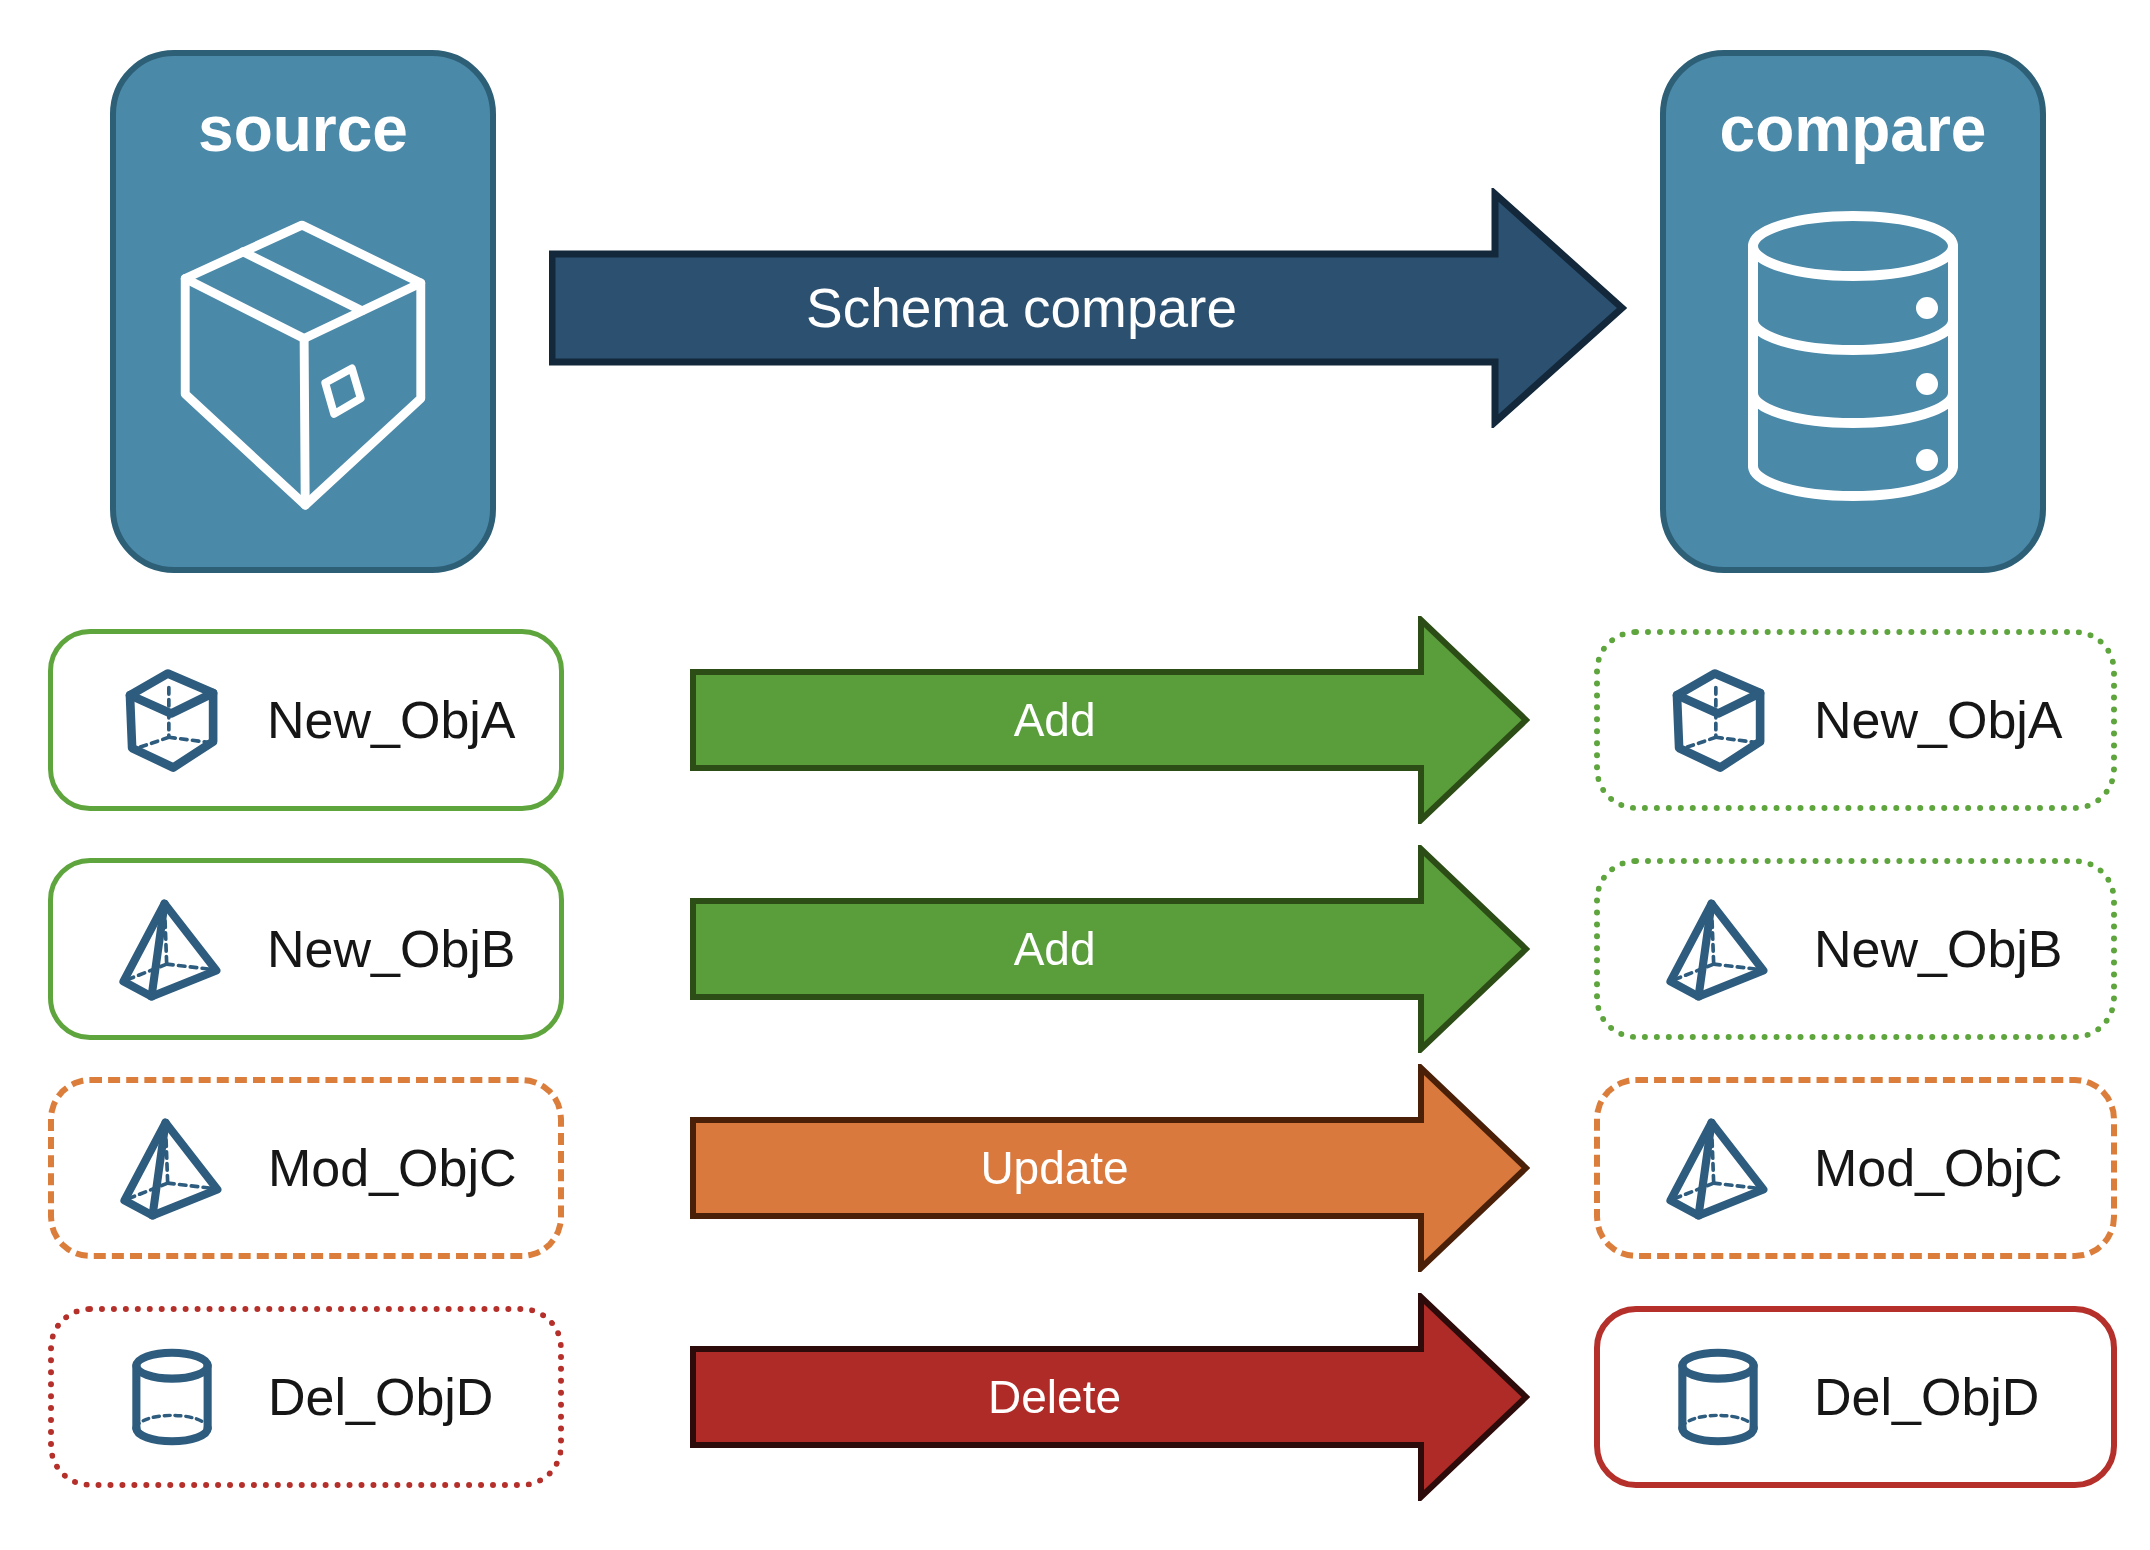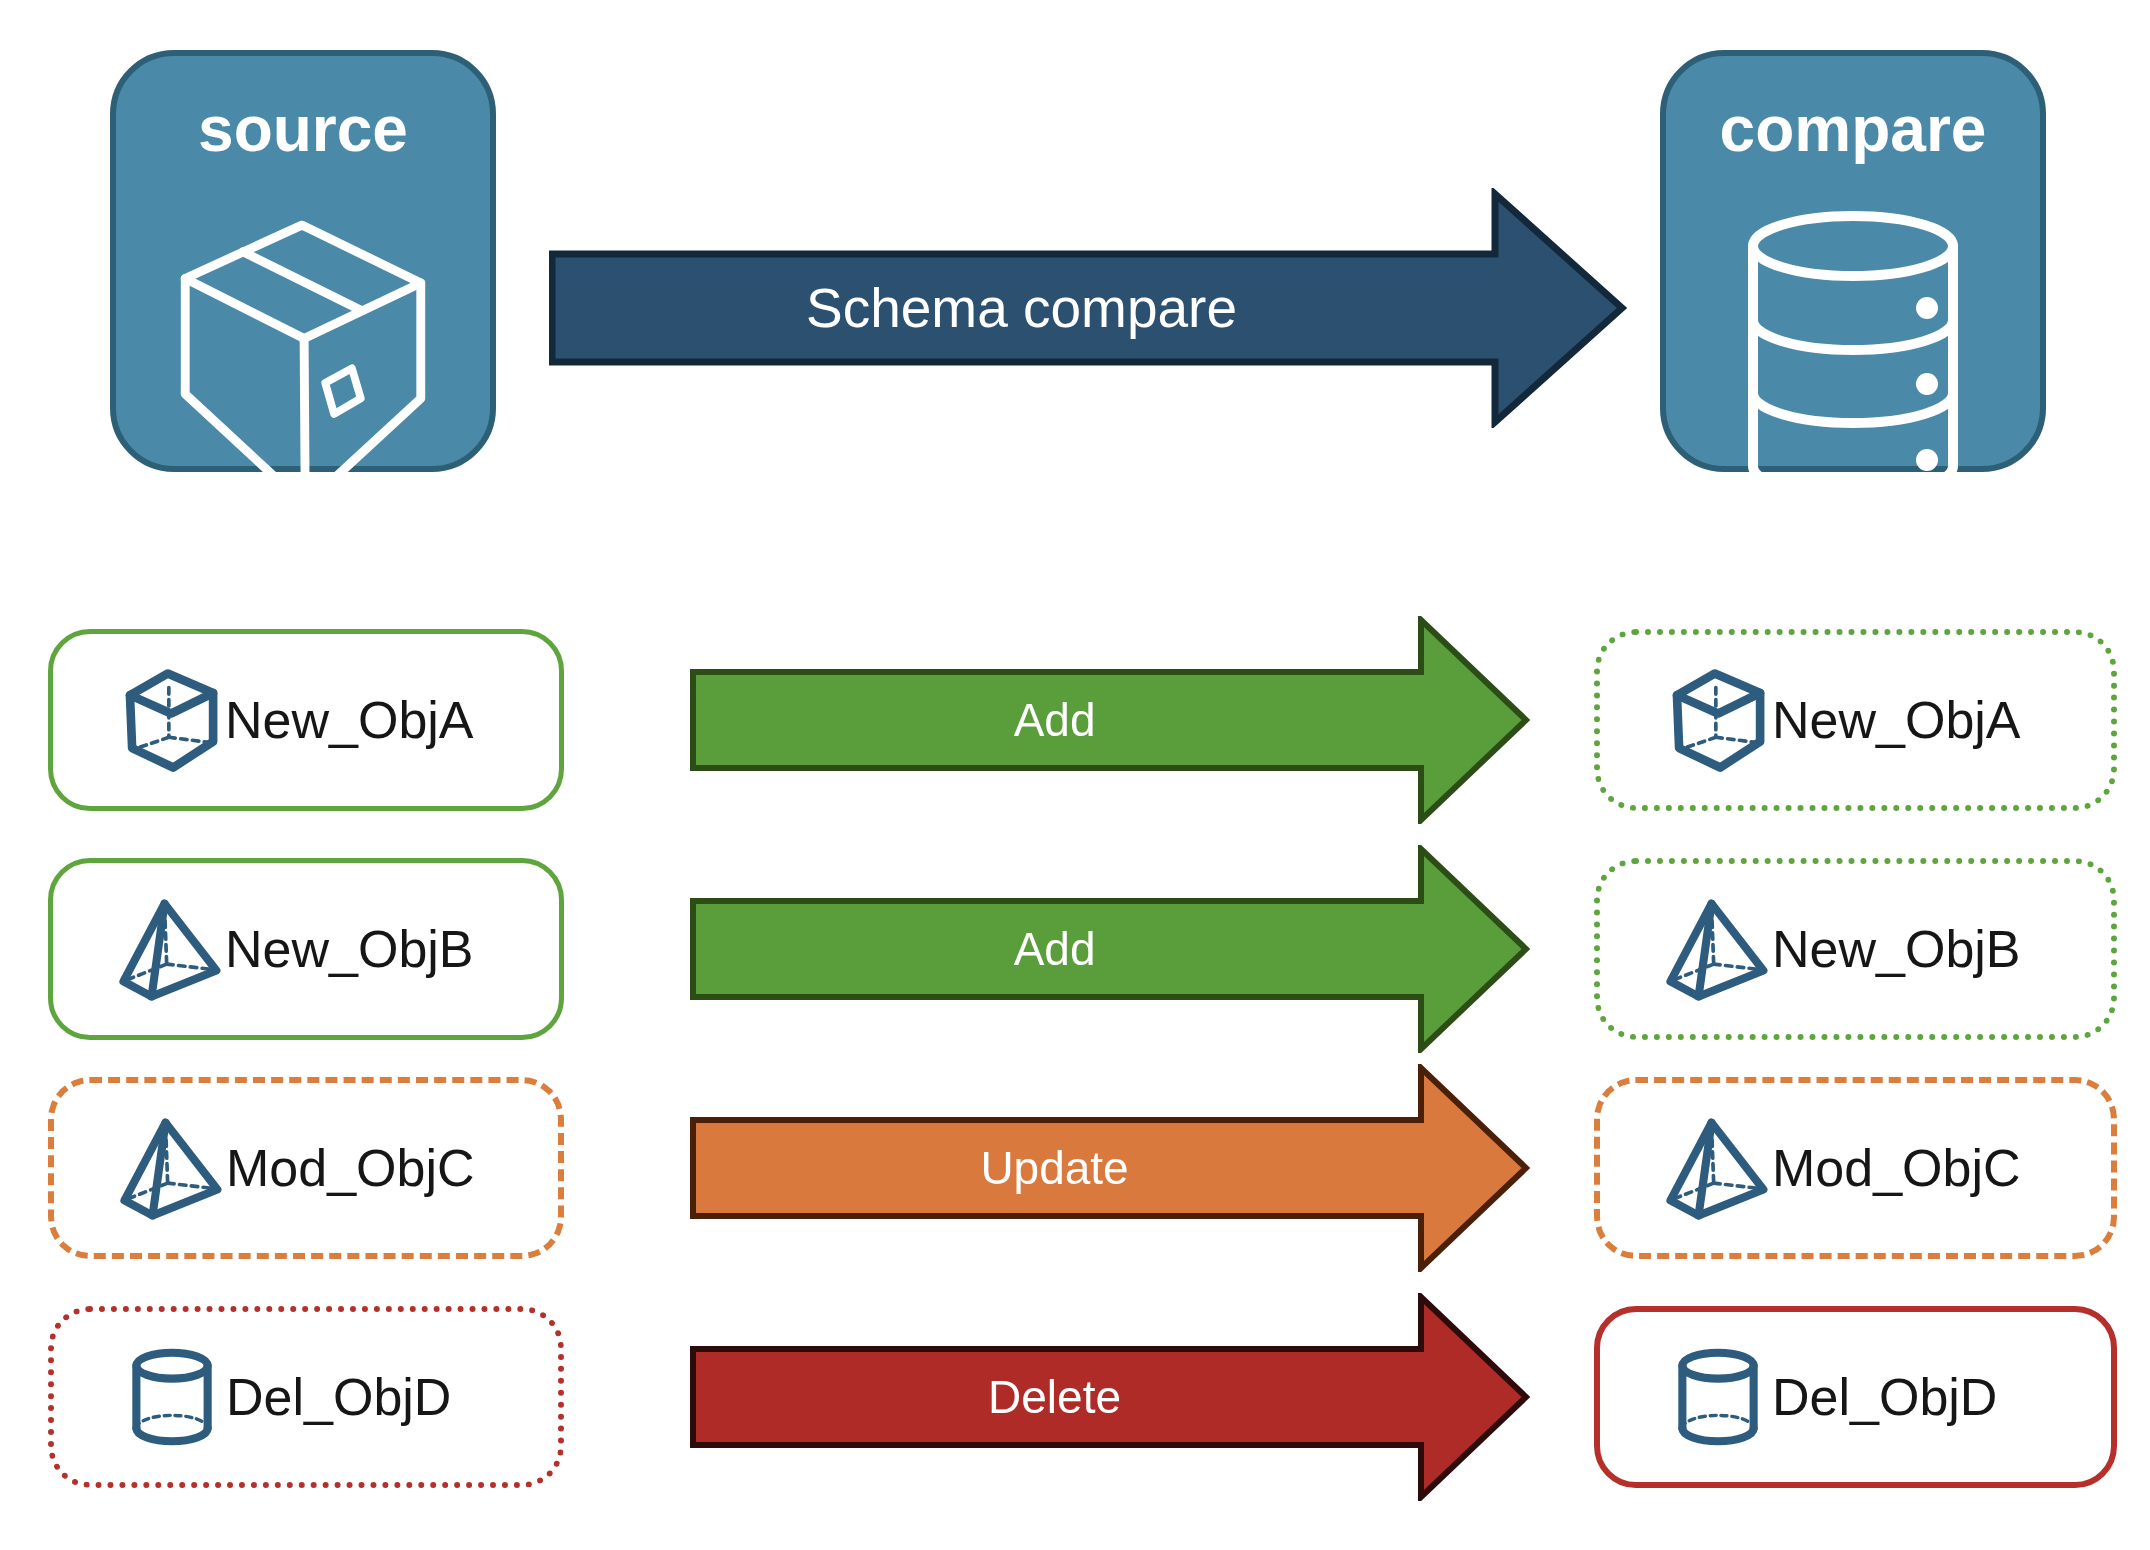--- a/index.html
+++ b/index.html
@@ -2,21 +2,21 @@
 <html style="--slate-fill: #4b89a9; --slate-border: #2d5f77; --navy-fill: #2c5170; --navy-border: #13283a; --green-fill: #5a9e3c; --green-border: #2c4d16; --green-card: #5fa53e; --orange-fill: #d9793d; --orange-border: #4a2008; --orange-card: #db7d3b; --red-fill: #af2b27; --red-border: #2e0b0b; --red-card: #b5302a; --icon-blue: #2e5c7e; --text-color: #161616;"><head>
 <meta charset="utf-8">
 <style>
   html,body{margin:0;padding:0;background:#ffffff;}
   .stage{
     position:relative;width:2150px;height:1550px;background:#ffffff;overflow:hidden;
     font-family:"Liberation Sans", sans-serif;
   }
   
   .node{
-    position:absolute;top:50px;width:386px;height:422px;
+    position:absolute;top:50px;width:386px;height:523px;
     background:var(--slate-fill);border:6px solid var(--slate-border);
     border-radius:64px;box-sizing:border-box;text-align:center;
   }
   .node-source{left:110px;}
   .node-target{left:1660px;}
   .node-label{
     display:block;margin-top:36px;color:#ffffff;font-size:64px;font-weight:700;
   }
   .node-icon{position:absolute;left:50%;transform:translateX(-50%);color:#ffffff;}
   .pkg-icon{top:158px;width:262px;height:300px;}
@@ -32,21 +32,21 @@
   .compare-arrow .arrow-label{left:0;width:87.5%;font-size:55px;}
   .row-arrow{left:678px;width:840px;height:208px;margin-left:12px;}
   .row-arrow .arrow-label{left:0;width:86.8%;font-size:46px;}
   .poly-navy{fill:var(--navy-fill);stroke:var(--navy-border);stroke-width:7;}
   .poly-green{fill:var(--green-fill);stroke:var(--green-border);stroke-width:6;}
   .poly-orange{fill:var(--orange-fill);stroke:var(--orange-border);stroke-width:6;}
   .poly-red{fill:var(--red-fill);stroke:var(--red-border);stroke-width:6;}
   
   .card{
     position:absolute;height:182px;background:#ffffff;border-radius:42px;box-sizing:border-box;
-    display:flex;align-items:center;padding:0 38px 0 64px;
+    display:flex;align-items:center;padding:0 38px 0 64px;gap:42px;
   }
   .card-left{left:48px;width:516px;}
   .card-right{left:1594px;width:523px;}
   .b-green-solid {border:5px solid var(--green-card);}
   .b-green-dotted{border:6px dotted var(--green-card);}
   .b-orange-dashed{border:6px dashed var(--orange-card);}
   .b-red-dotted {border:6px dotted var(--red-card);}
   .b-red-solid  {border:6px solid var(--red-card);}
   .obj-icon{width:108px;height:108px;flex:0 0 auto;color:var(--icon-blue);}
   .card-label{font-size:52px;color:var(--text-color);white-space:nowrap;}

